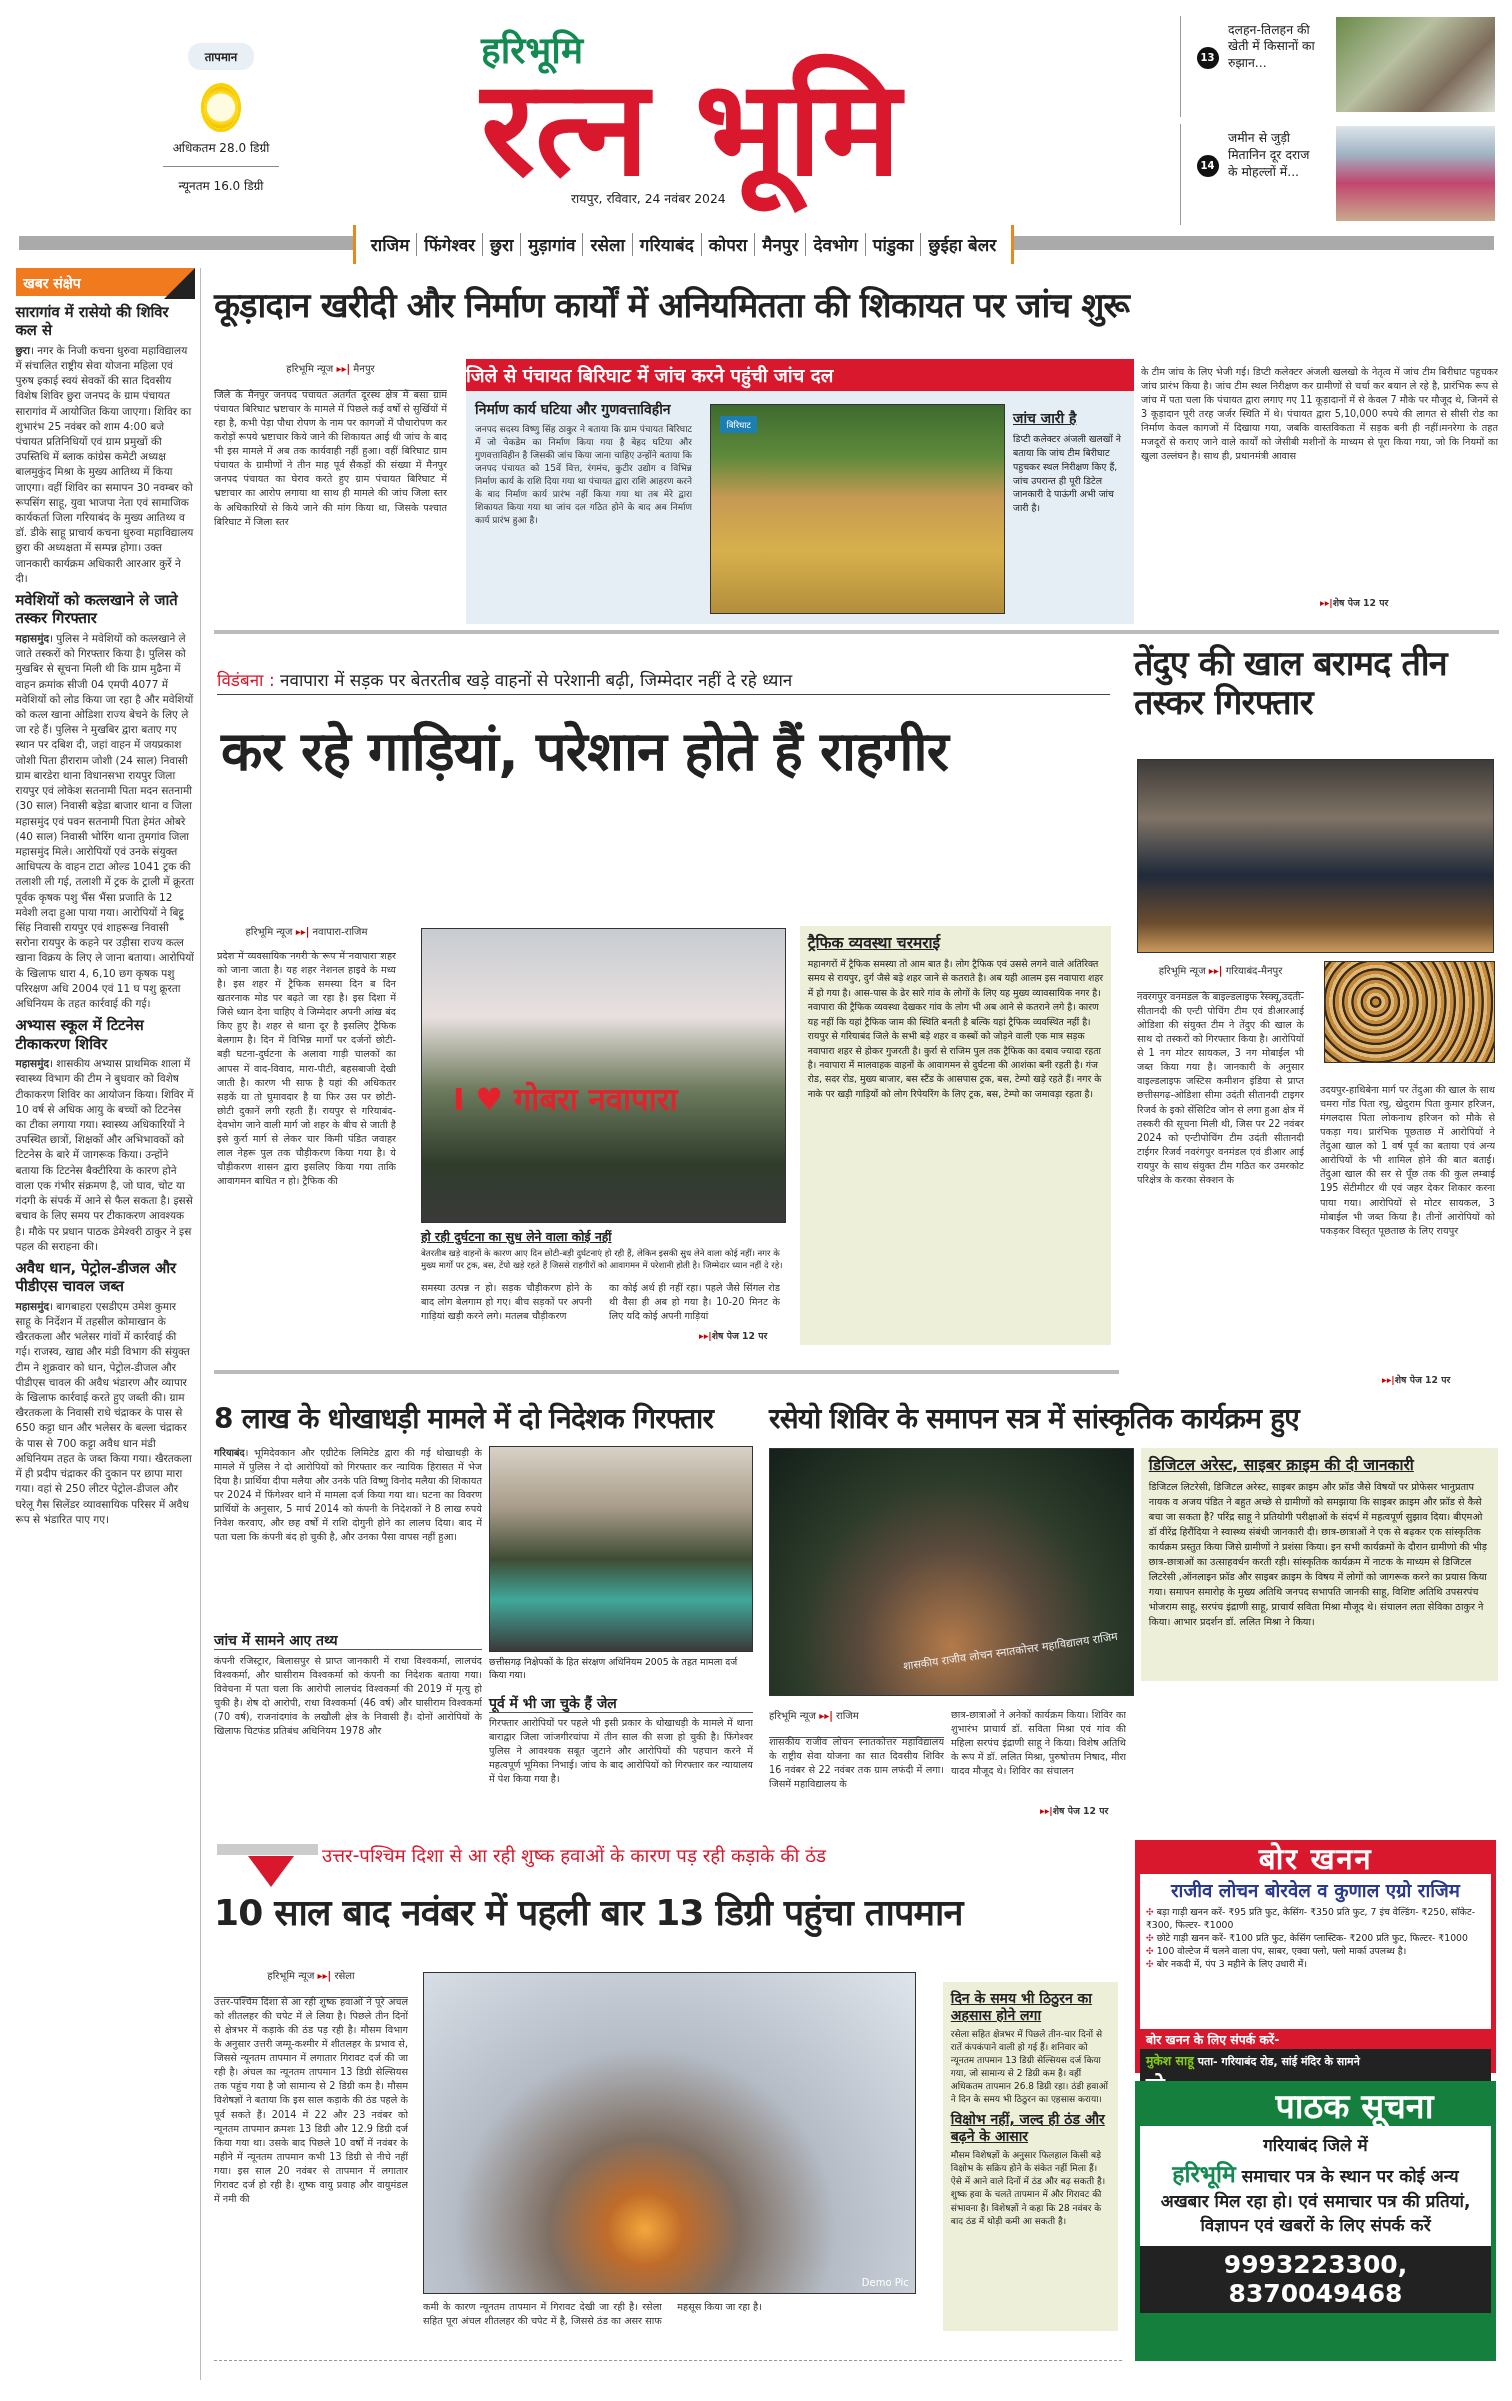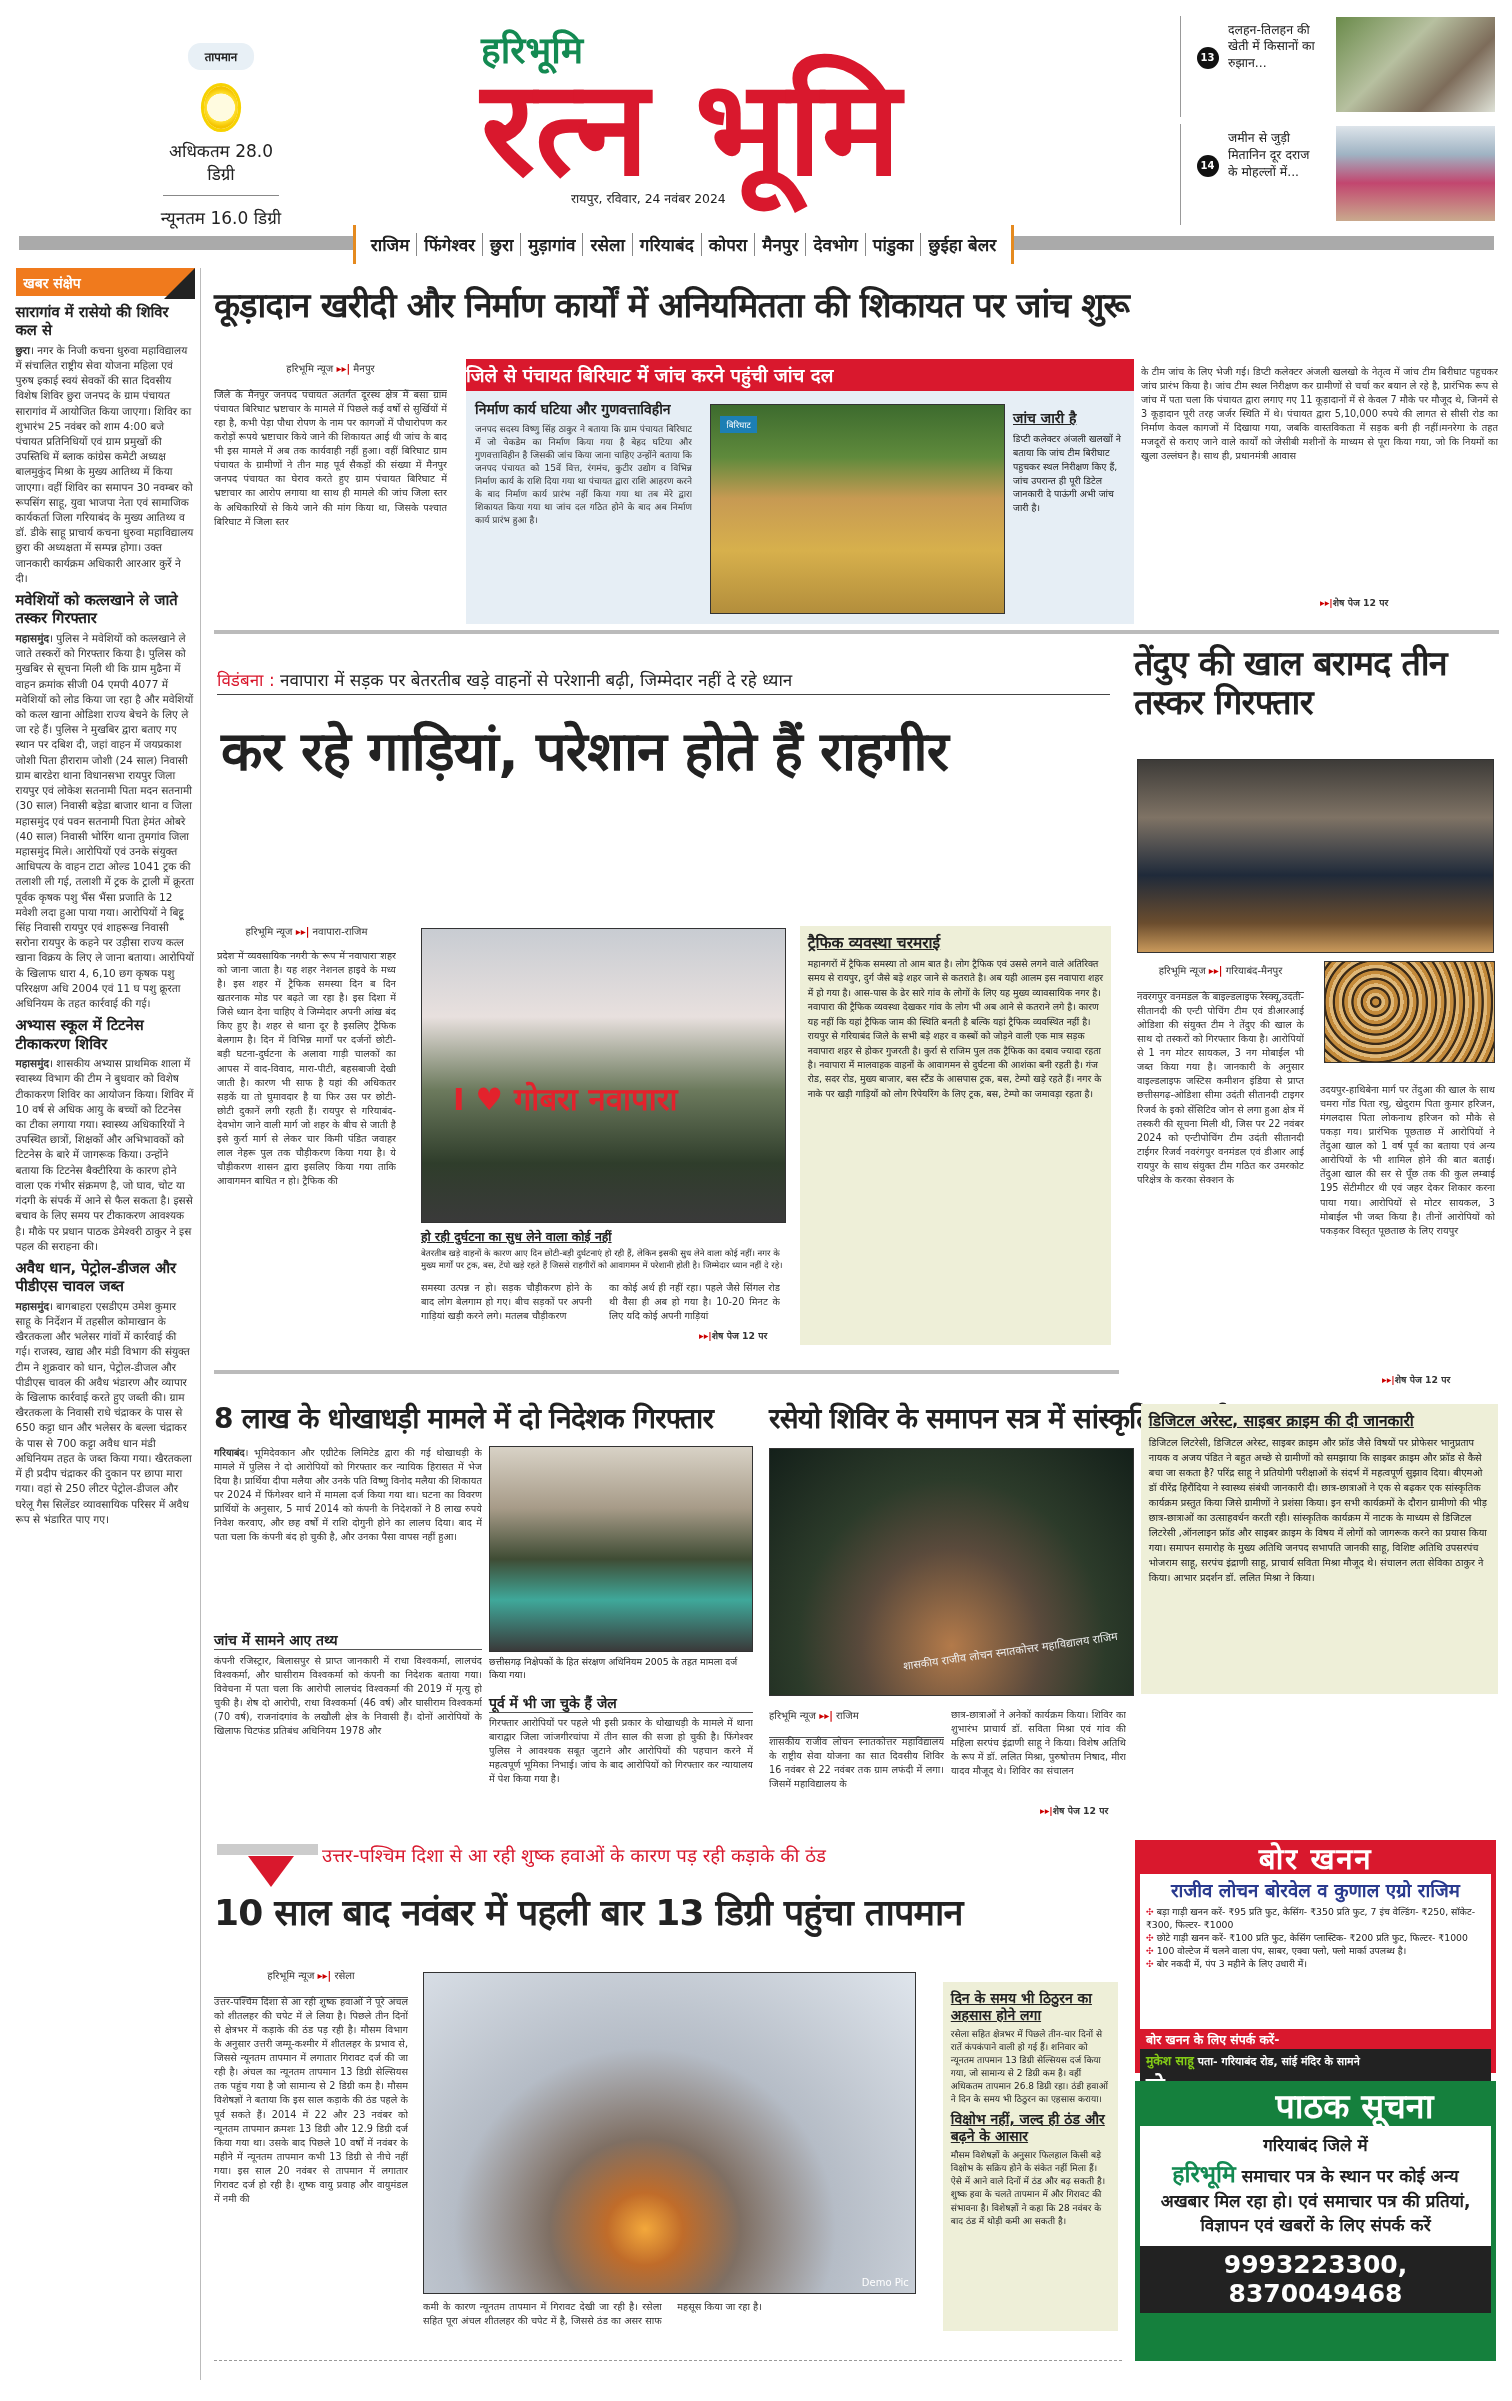--- a/index.html
+++ b/index.html
@@ -1,21 +1,21 @@
 <!DOCTYPE html>
 <html style="font-size:12.4px"><head>
 <meta charset="utf-8">
 <style>
 *{box-sizing:border-box;margin:0;padding:0}
 body{width:1512px;height:2401px;background:#fff;font-family:"DejaVu Sans",sans-serif;color:#222;position:relative;overflow:hidden}
 .abs{position:absolute}
 .masthead-weather{left:155px;top:43px;width:132px;text-align:center}
 .temp-pill{display:inline-block;background:#e8f0f6;border-radius:12.4px;padding:6.2px 17px;font-size:11.6px;font-weight:bold}
 .sun{width:34px;height:43px;margin:15.5px auto 7.8px;border-radius:50%;background:radial-gradient(circle,#fffbe0 50%,#ffe030 52%,#f5c400 70%);box-shadow:0 0 0 3.1px #f7d200}
-.wx-line{font-size:17px;margin:10px 0}
+.wx-line{font-size:12px;margin:10px 0}
 .wx-div{height:1.6px;background:#888;margin:6.2px 7.8px}
 .logo-small{left:481px;top:23px;color:#138a52;font-size:37px;font-weight:bold;font-family:"DejaVu Serif",serif}
 .logo-big{left:481px;top:62px;color:#d9182d;font-size:132px;font-weight:bold;font-family:"DejaVu Serif",serif;line-height:1}
 .dateline{left:571px;top:190px;font-size:12.4px;color:#222}
 .teaser{left:1180px;width:326px;height:101px;border-left:1.6px solid #999}
 .teaser .num{position:absolute;left:15.5px;top:31px;width:22px;height:22px;border-radius:50%;background:#111;color:#fff;font-size:10px;font-weight:bold;text-align:center;line-height:22px}
 .teaser .txt{position:absolute;left:47px;top:6.2px;width:93px;font-size:12.4px;line-height:1.35}
 .teaser .ph{position:absolute;left:155px;top:1.6px;width:159px;height:95px;background:linear-gradient(135deg,#6a8b4a,#b7c0a0 40%,#7d6c5a 70%,#dfe2d7)}
 .nav-band{left:19.4px;top:236px;width:1475px;height:14px;background:#aaa}
 .nav-bar{left:353px;top:225px;height:39px;background:#fff;border-left:3.1px solid #e58a1f;border-right:3.1px solid #e58a1f;padding:0 7.8px;display:flex;align-items:center;gap:0}
@@ -181,21 +181,21 @@
 <div class="abs" style="left:489px;top:1655px;width:264px;font-size:9.3px;line-height:1.4">छत्तीसगढ़ निक्षेपकों के हित संरक्षण अधिनियम 2005 के तहत मामला दर्ज किया गया।</div>
 <div class="abs" style="left:214px;top:1630px;width:268px;font-size:14px;font-weight:bold;border-bottom:0.8px solid #555">जांच में सामने आए तथ्य</div>
 <div class="abs body" style="left:214px;top:1654px;width:268px;height:163px;overflow:hidden">कंपनी रजिस्ट्रार, बिलासपुर से प्राप्त जानकारी में राधा विश्वकर्मा, लालचंद विश्वकर्मा, और घासीराम विश्वकर्मा को कंपनी का निदेशक बताया गया। विवेचना में पता चला कि आरोपी लालचंद विश्वकर्मा की 2019 में मृत्यु हो चुकी है। शेष दो आरोपी, राधा विश्वकर्मा (46 वर्ष) और घासीराम विश्वकर्मा (70 वर्ष), राजनांदगांव के लखौली क्षेत्र के निवासी हैं। दोनों आरोपियों के खिलाफ चिटफंड प्रतिबंध अधिनियम 1978 और</div>
 <div class="abs" style="left:489px;top:1693px;width:264px;font-size:14px;font-weight:bold;border-bottom:0.8px solid #555">पूर्व में भी जा चुके हैं जेल</div>
 <div class="abs body" style="left:489px;top:1716px;width:264px;height:101px;overflow:hidden">गिरफ्तार आरोपियों पर पहले भी इसी प्रकार के धोखाधड़ी के मामले में थाना बाराद्वार जिला जांजगीरचांपा में तीन साल की सजा हो चुकी है। फिंगेश्वर पुलिस ने आवश्यक सबूत जुटाने और आरोपियों की पहचान करने में महत्वपूर्ण भूमिका निभाई। जांच के बाद आरोपियों को गिरफ्तार कर न्यायालय में पेश किया गया है।</div>
 
 <div class="abs h1" style="left:769px;top:1398px;width:730px;font-size:28px">रसेयो शिविर के समापन सत्र में सांस्कृतिक कार्यक्रम हुए</div>
 <div class="abs photo" style="left:769px;top:1448px;width:365px;height:248px;background:radial-gradient(ellipse at 50% 80%,#b37a4a 0,#5a4a3c 35%,#2c3b2a 60%,#14201a)">
   <div style="position:absolute;left:132px;top:194px;color:#eee;font-size:11px;width:217px;transform:rotate(-8deg)">शासकीय राजीव लोचन स्नातकोत्तर महाविद्यालय राजिम</div>
 </div>
-<div class="abs boxbeige" style="left:1141px;top:1404px;width:357px;height:290px">
+<div class="abs boxbeige" style="left:1141px;top:1448px;width:357px;height:233px">
   <h4>डिजिटल अरेस्ट, साइबर क्राइम की दी जानकारी</h4>
   <div style="font-size:9.7px;line-height:1.55">डिजिटल लिटरेसी, डिजिटल अरेस्ट, साइबर क्राइम और फ्रॉड जैसे विषयों पर प्रोफेसर भानुप्रताप नायक व अजय पंडित ने बहुत अच्छे से ग्रामीणों को समझाया कि साइबर क्राइम और फ्रॉड से कैसे बचा जा सकता है? परिंद्र साहू ने प्रतियोगी परीक्षाओं के संदर्भ में महत्वपूर्ण सुझाव दिया। बीएमओ डॉ वीरेंद्र हिरौंदिया ने स्वास्थ्य संबंधी जानकारी दी। छात्र-छात्राओं ने एक से बढ़कर एक सांस्कृतिक कार्यक्रम प्रस्तुत किया जिसे ग्रामीणों ने प्रशंसा किया। इन सभी कार्यक्रमों के दौरान ग्रामीणो की भीड़ छात्र-छात्राओं का उत्साहवर्धन करती रही। सांस्कृतिक कार्यक्रम में नाटक के माध्यम से डिजिटल लिटरेसी ,ऑनलाइन फ्रॉड और साइबर क्राइम के विषय में लोगों को जागरूक करने का प्रयास किया गया। समापन समारोह के मुख्य अतिथि जनपद सभापति जानकी साहू, विशिष्ट अतिथि उपसरपंच भोजराम साहू, सरपंच इंद्राणी साहू, प्राचार्य सविता मिश्रा मौजूद थे। संचालन लता सेविका ठाकुर ने किया। आभार प्रदर्शन डॉ. ललित मिश्रा ने किया।</div>
 </div>
 <div class="abs byline" style="left:769px;top:1708px;width:175px;">
   <span>हरिभूमि न्यूज</span> <span class="arr">▸▸|</span> <span>राजिम</span>
 </div>
 <div class="abs body" style="left:769px;top:1735px;width:175px;height:85px;overflow:hidden">शासकीय राजीव लोचन स्नातकोत्तर महाविद्यालय के राष्ट्रीय सेवा योजना का सात दिवसीय शिविर 16 नवंबर से 22 नवंबर तक ग्राम लफंदी में लगा। जिसमें महाविद्यालय के</div>
 <div class="abs body" style="left:951px;top:1708px;width:175px;height:97px;overflow:hidden">छात्र-छात्राओं ने अनेकों कार्यक्रम किया। शिविर का शुभारंभ प्राचार्य डॉ. सविता मिश्रा एवं गांव की महिला सरपंच इंद्राणी साहू ने किया। विशेष अतिथि के रूप में डॉ. ललित मिश्रा, पुरुषोत्तम निषाद, मीरा यादव मौजूद थे। शिविर का संचालन</div>
 <div class="abs cont" style="left:1040px;top:1804px;font-size:9.3px"><span class="arr">▸▸|</span><span>शेष पेज 12 पर</span></div>
 

